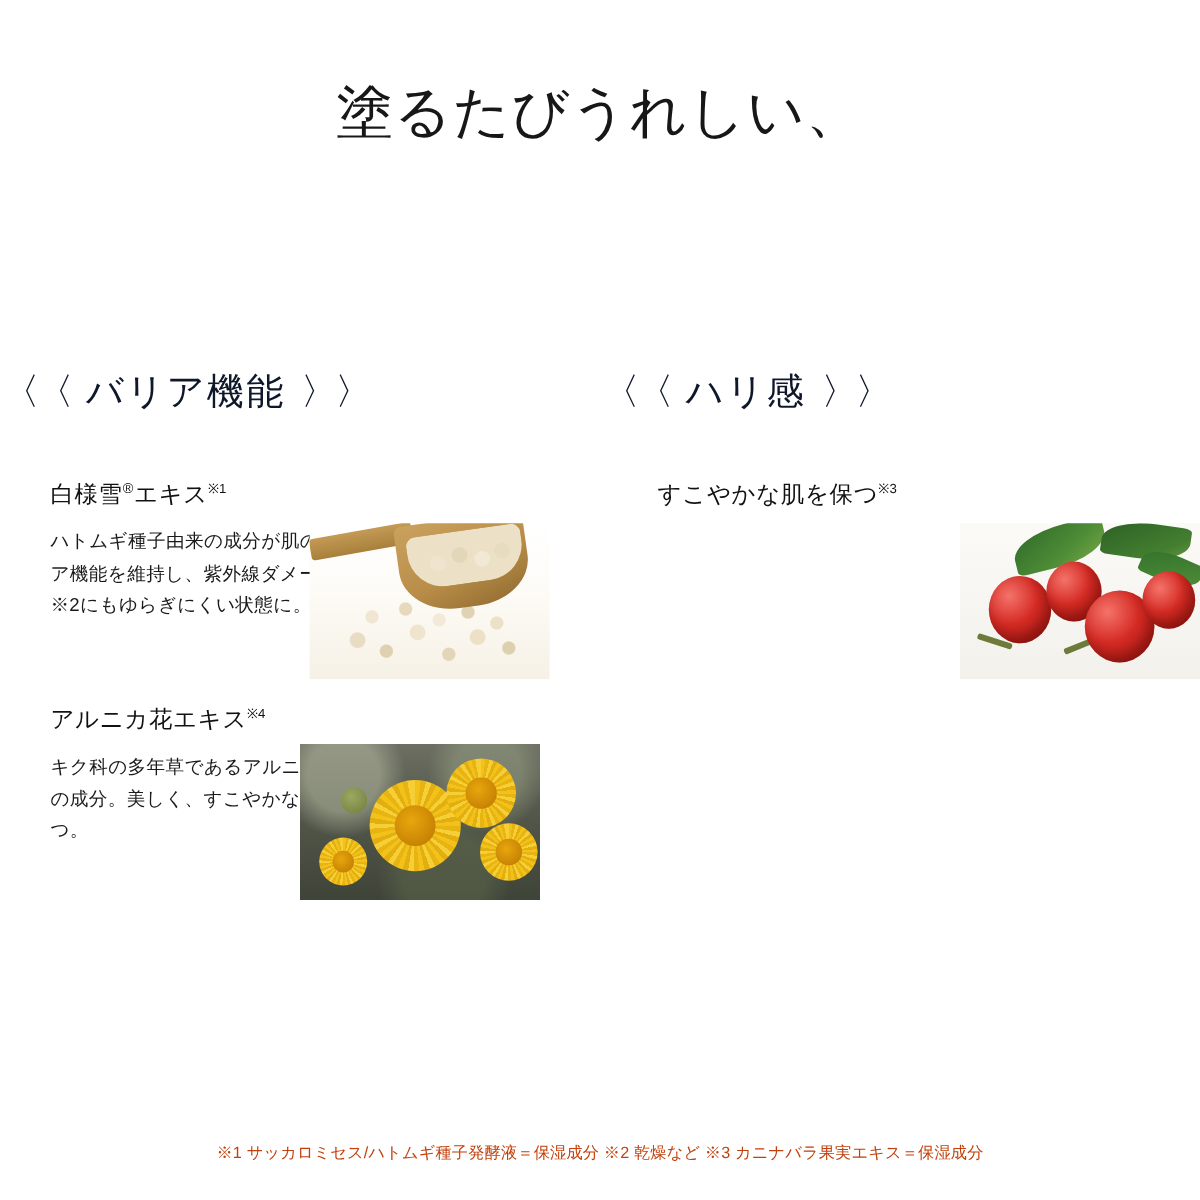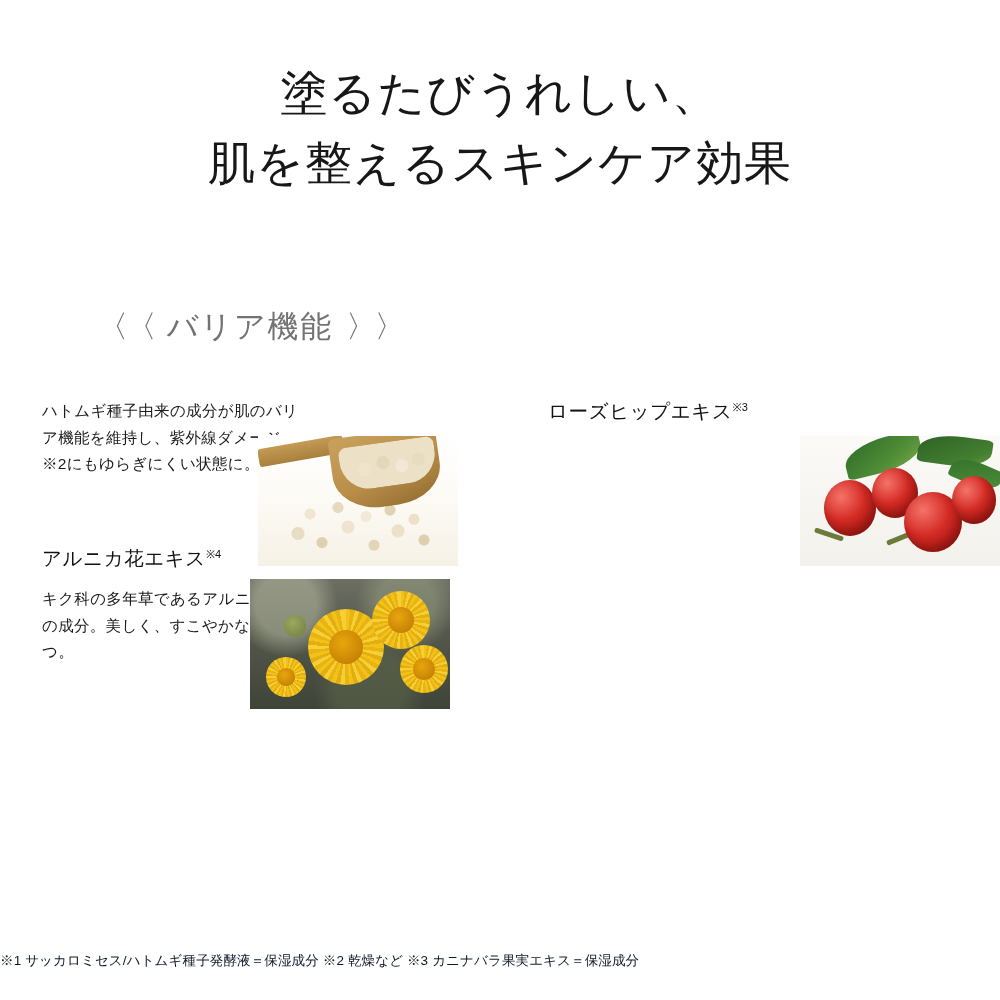--- a/index.html
+++ b/index.html
@@ -37,24 +37,24 @@
   
   .section-titles {
     position: absolute;
     top: 306px;
     left: 0;
     width: 1000px;
     display: flex;
   }
   .section-title {
     width: 500px;
-    text-align: center;
+    text-align: left;
     font-size: 31px;
     letter-spacing: 0.06em;
-    color: #737373;
+    color: #0f172a;
   }
   .section-title .brk {
     letter-spacing: -0.08em;
     margin: 0 2px;
   }
 
   
   .grid {
     position: absolute;
     top: 398px;
@@ -245,61 +245,69 @@
   .sh3 { left: 118px;top: 12px; width: 74px; height: 62px; clip-path: polygon(18% 0, 100% 30%, 70% 100%, 0 58%); }
   .sh4 { left: 12px; top: 56px; width: 80px; height: 66px; clip-path: polygon(0 30%, 80% 0, 100% 76%, 20% 100%); }
   .sh5 { left: 76px; top: 62px; width: 72px; height: 62px; clip-path: polygon(14% 0, 100% 24%, 84% 100%, 0 64%); }
   .sh6 { left: 132px;top: 58px; width: 64px; height: 64px; clip-path: polygon(0 18%, 72% 6%, 100% 80%, 26% 100%); }
 
   
   .footnotes {
     position: absolute;
     left: 0; right: 0;
     bottom: 28px;
+    text-align: center;
     font-size: 13.5px;
     line-height: 1.62;
-    color: #0f172a;
+    color: #c2410c;
     letter-spacing: 0.01em;
   }
 </style>
 </head>
 <body>
 
 <div class="page">
 
   <div class="heading">
     <div class="line">塗るたびうれしい、</div>
-    <div class="line">肌を整えるスキンケア効果</div>
   </div>
 
   <div class="section-titles">
     <div class="section-title">
       <span class="brk">〈〈</span>
       <span>バリア機能</span>
       <span class="brk">〉〉</span>
     </div>
+    <div class="section-title">
+      <span class="brk">〈〈</span>
+      <span>ハリ感</span>
+      <span class="brk">〉〉</span>
+    </div>
   </div>
 
   <div class="grid">
 
     <div class="row row1">
 
       <div class="card">
+        <div class="card-title">
+          <span>白様雪</span><span class="reg">®</span><span>エキス</span><sup>※1</sup>
+        </div>
         <div class="card-body">ハトムギ種子由来の成分が肌のバリア機能を維持し、紫外線ダメージ※2にもゆらぎにくい状態に。</div>
         <div class="thumb img-barley">
           <div class="handle"></div>
           <div class="scoop"></div>
           <div class="scoop-inner"></div>
 
         </div>
       </div>
 
       <div class="card right">
         <div class="card-title">
-          <span>ローズヒップエキス</span><sup>※3</sup>
+          <span>すこやかな肌を保つ</span><sup>※3</sup>
         </div>
         <div class="thumb img-rosehip">
           <div class="leaf l1"></div>
           <div class="leaf l2"></div>
           <div class="leaf l3"></div>
           <div class="stem s1"></div>
           <div class="stem s2"></div>
           <div class="berry b1"></div>
           <div class="berry b2"></div>
           <div class="berry b3"></div>

